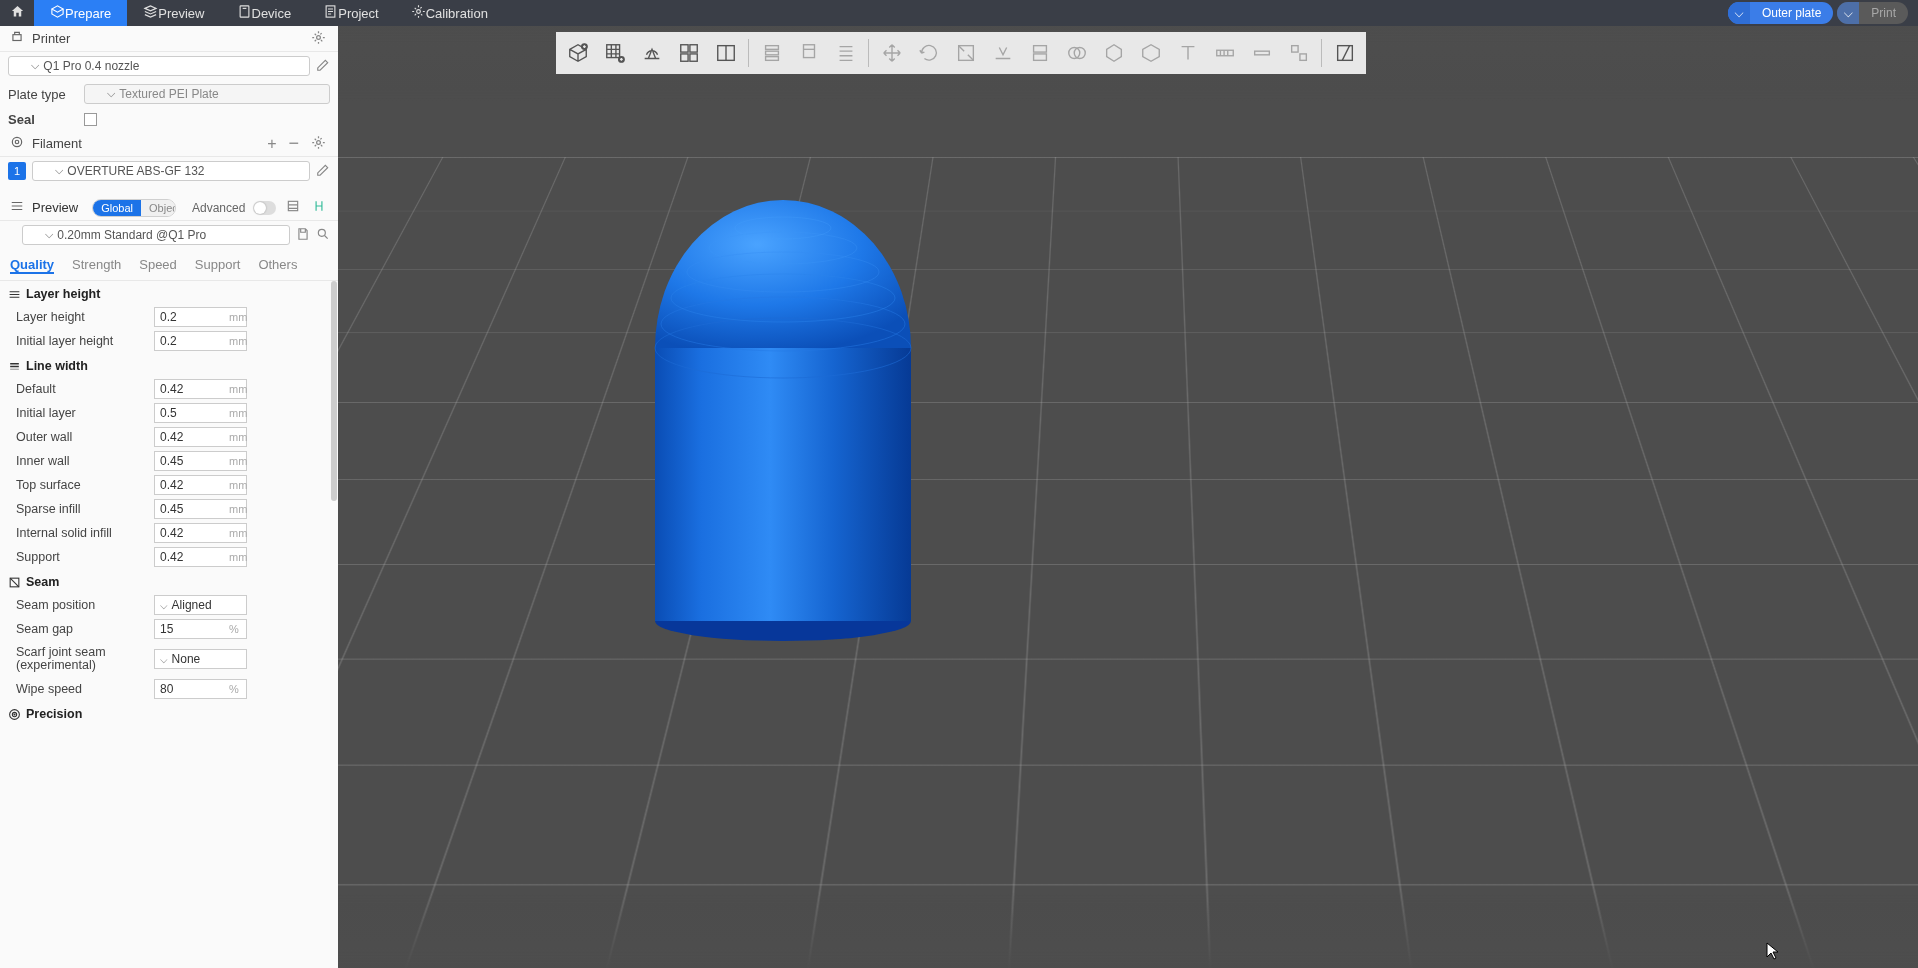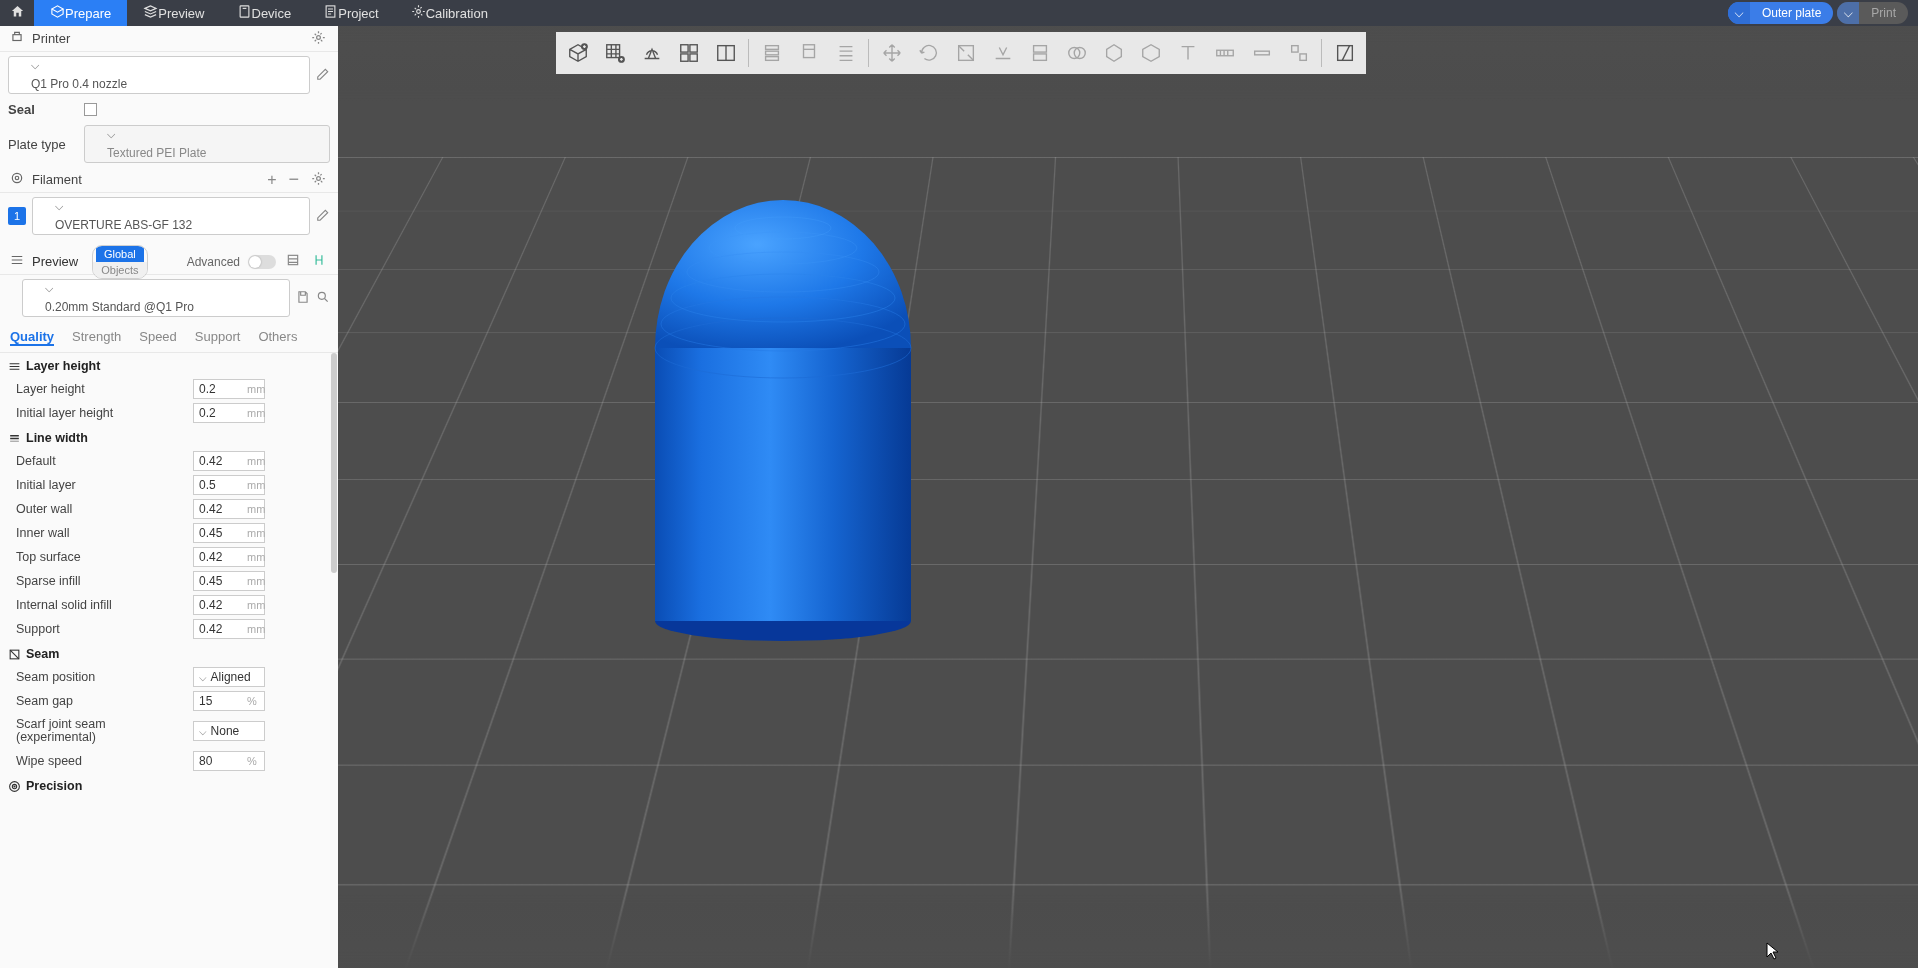--- a/index.html
+++ b/index.html
@@ -80,23 +80,22 @@
 .section-head .icon-r { color: #888; cursor: pointer; padding: 2px; }
 
 .row { display: flex; align-items: center; padding: 4px 8px; gap: 6px; }
 .select-box {
   border: 1px solid #ccc;
   border-radius: 3px;
   background: #fff;
   font-size: 12px;
   color: #555;
   padding: 2px 22px;
-  display: flex; gap: 4px;
+  display: flex; align-items: center; gap: 4px;
   cursor: pointer;
-  flex-direction: column;
 }
 .select-box.dim { background: #f5f5f5; color:#888; }
 .select-box .car::before { content: "⌵"; font-size: 11px; color:#888; display:inline-block; transform:translateY(-1px);}
 .label-sm { font-size: 13px; color: #444; }
 
 .filament-badge {
   width: 18px; height: 18px;
   background: #1c73e8; color: #fff;
   font-size: 11px; display:flex; align-items:center; justify-content:center;
   border-radius: 2px;
@@ -113,21 +112,21 @@
 .tabs .t { color:#888; cursor:pointer; font-size:13px;}
 .tabs .t.active { color:#1c73e8; font-weight:600; border-bottom:2px solid #1c73e8; padding-bottom:0;}
 
 .params { overflow-y: auto; flex:1; position:relative;}
 .params-scroll-ind { position:absolute; right:1px; top:0; width:6px; height:220px; background:rgba(0,0,0,0.18); border-radius:3px;}
 .group-hdr { padding: 6px 8px 4px; font-size:12.5px; font-weight:600; color:#222; display:flex; align-items:center; gap:5px;}
 .group-hdr svg { width:13px; height:13px; }
 .param-row { display:flex; align-items:center; padding:2px 10px 2px 16px; font-size:12.5px; height:24px;}
 .param-row .pl { width:138px; color:#444;}
 .param-row .pl.twoline { line-height:13px; }
-.param-row .pv { width:72px; border:1px solid #ccc; background:#fff; padding:2px 5px; font-size:12px; color:#333; display:flex; align-items:center; gap:4px;margin-left:39px;}
+.param-row .pv { width:93px; border:1px solid #ccc; background:#fff; padding:2px 5px; font-size:12px; color:#333; display:flex; align-items:center; gap:4px;}
 .param-row .pv.sel .car::before{content:"⌵"; font-size:10px; color:#888;}
 .param-row .pu { color:#aaa; font-size:11px; margin-left:-18px; z-index:1;}
 .param-row.tall{height:36px;}
 
 .check { width:13px; height:13px; border:1px solid #999; background:#fff; cursor:pointer;}
 
 
 .viewport { flex:1; position:relative; background:#4d4d4d; overflow:hidden;}
 .grid-bg {
   position:absolute; inset:0;
@@ -247,29 +246,29 @@
         <span class="car"></span>
           <span>Q1 Pro 0.4 nozzle</span>
       </div>
       <span class="icon-r" style="color:#888;cursor:pointer;">
         <svg width="14" height="14" viewBox="0 0 24 24" fill="none" stroke="#888" stroke-width="2">
             <path d="M3 17v4h4L20 8l-4-4L3 17z"></path>
           </svg>
       </span>
     </div>
     <div class="row">
-      <span class="label-sm" style="width:70px;font-weight:600">Seal</span>
-      <span class="check"></span>
-    </div>
-    <div class="row">
       <span class="label-sm" style="width:70px">Plate type</span>
       <div class="select-box dim" style="flex:1">
         <span class="car"></span>
           <span>Textured PEI Plate</span>
       </div>
+    </div>
+    <div class="row">
+      <span class="label-sm" style="width:70px;font-weight:600">Seal</span>
+      <span class="check"></span>
     </div>
 
     <div class="section-head">
       <span>
         <svg width="14" height="14" viewBox="0 0 24 24" fill="none" stroke="#666" stroke-width="2">
             <circle cx="12" cy="12" r="8"></circle>
             <circle cx="12" cy="12" r="3"></circle>
           </svg>
       </span>
       <span class="title">Filament</span>
@@ -295,21 +294,21 @@
       </span>
     </div>
 
     <div class="section-head" style="margin-top:10px;">
       <span>
         <svg width="14" height="14" viewBox="0 0 24 24" fill="none" stroke="#666" stroke-width="2">
             <path d="M3 6h18M3 12h18M3 18h18"></path>
           </svg>
       </span>
       <span>Preview</span>
-      <span class="proc-pill" style="margin-left:6px;flex-direction:column;">
+      <span class="proc-pill" style="margin-left:6px;">
         <span class="g">Global</span>
         <span class="o">Objects</span>
       </span>
       <span style="flex:1"></span>
       <span style="color:#666;font-size:12px;">Advanced</span>
       <span class="switch"></span>
       <span class="icon-r">
         <svg width="14" height="14" viewBox="0 0 24 24" fill="none" stroke="#888" stroke-width="2">
             <rect x="4" y="4" width="16" height="16"></rect>
             <path d="M4 10h16M4 16h16"></path>

